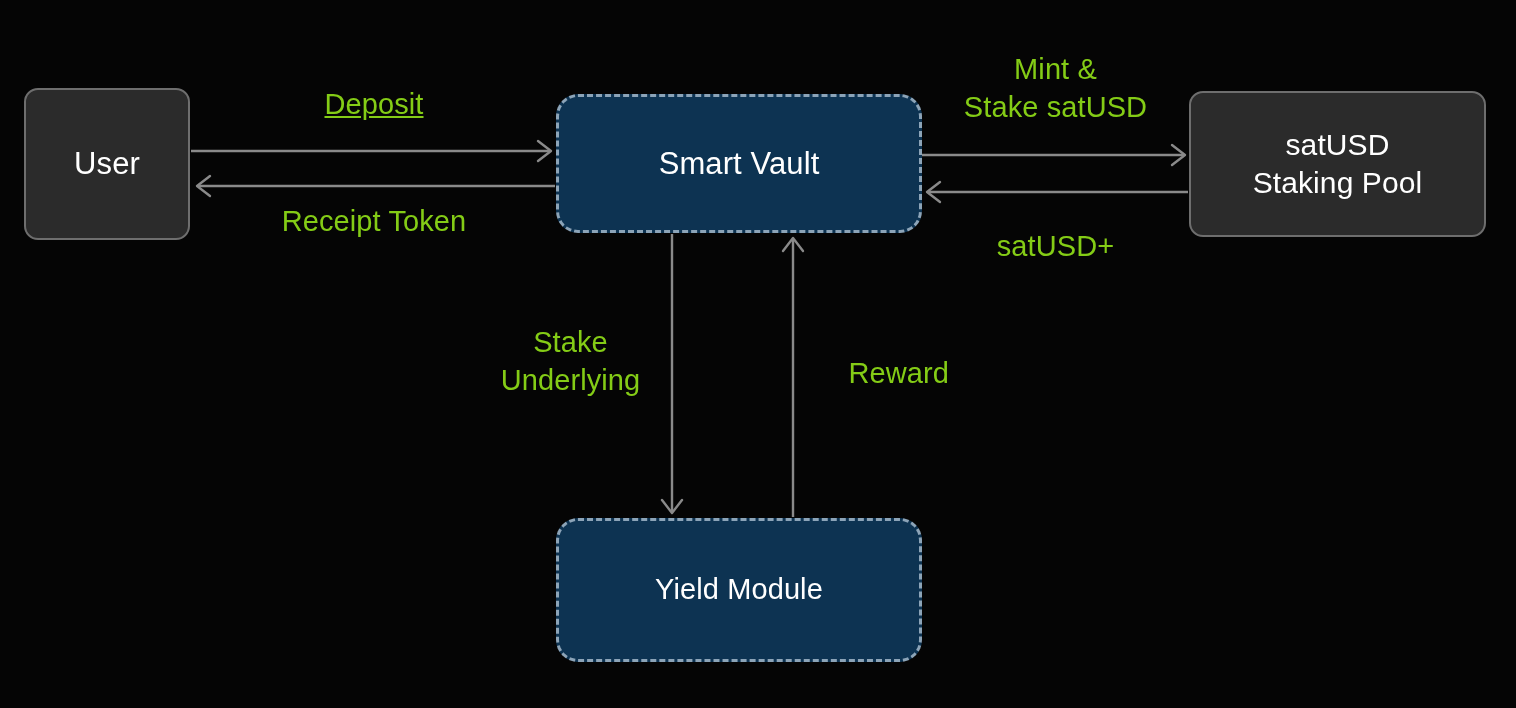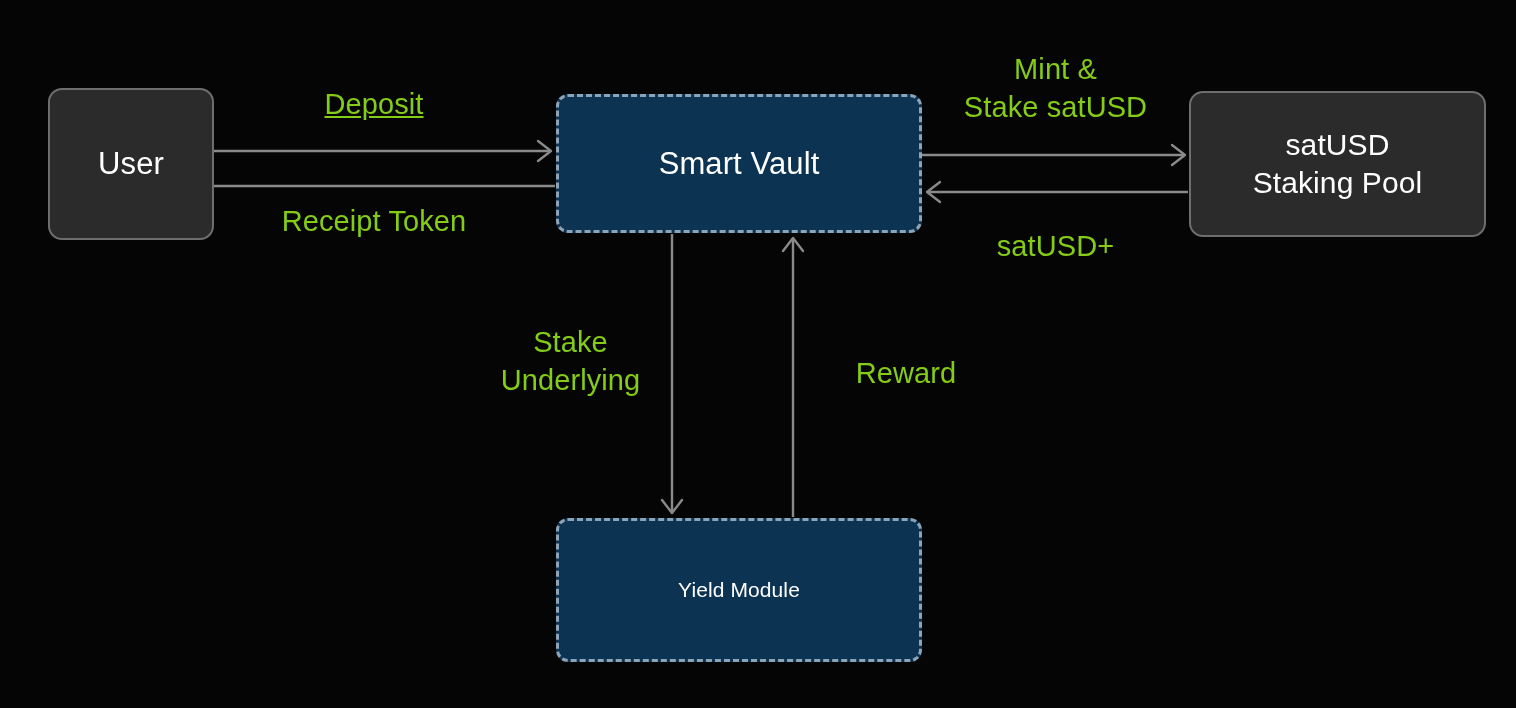--- a/index.html
+++ b/index.html
@@ -42,53 +42,53 @@
     letter-spacing: 0.1px;
   }
   .node-solid {
     background: #2b2b2b;
     border: 2px solid #6e6e6e;
     border-radius: 14px;
   }
   .node-dashed {
     background: #0d3352;
     border: 3px dashed #8ca4b8;
-    border-radius: 12px;
+    border-radius: 22px;
   }
   .node-label {
     white-space: pre-line;
     font-size: 30px;
   }
 
-  #node-user       { left: 24px;   top: 88px;  width: 166px; height: 152px; margin-left: 24px; }
+  #node-user       { left: 24px;   top: 88px;  width: 166px; height: 152px; }
   #node-smart-vault{ left: 556px;  top: 94px;  width: 366px; height: 139px; }
   #node-staking-pool{ left: 1189px; top: 91px;  width: 297px; height: 146px; }
   #node-yield-module{ left: 556px;  top: 518px; width: 366px; height: 144px; }
 
   #node-user .node-label        { font-size: 31px; }
   #node-smart-vault .node-label { font-size: 31px; }
   #node-staking-pool .node-label{ font-size: 30px; }
-  #node-yield-module .node-label{ font-size: 21px; }
+  #node-yield-module .node-label{ font-size: 29px; }
 
   
   .edge-label {
     position: absolute;
     color: #84cc16;
     font-size: 29px;
     line-height: 1.30;
     white-space: pre-line;
     text-align: center;
     letter-spacing: 0.1px;
   }
   #label-deposit       { left: 258px;  top: 86px;  width: 232px; text-decoration: underline; }
   #label-receipt-token { left: 240px;  top: 203px; width: 268px; }
   #label-mint-stake    { left: 930px;  top: 51px;  width: 251px; }
   #label-satusd-plus   { left: 953px;  top: 228px; width: 205px; }
   #label-stake-underlying { left: 449px; top: 324px; width: 243px; }
-  #label-reward        { left: 789px;  top: 355px; width: 196px; text-align: center; padding-left: 38px; box-sizing: border-box; }
+  #label-reward        { left: 753px;  top: 355px; width: 196px; text-align: right; padding-left: 38px; box-sizing: border-box; }
 </style>
 </head>
 <body>
 
 <div id="diagram-canvas">
 
   <svg class="edge-layer" viewBox="0 0 1516 708" width="1516" height="708" xmlns="http://www.w3.org/2000/svg">
 
     <g>
       <line x1="191" y1="151" x2="550" y2="151" stroke="#8a8a8a" stroke-width="2.4"></line>

